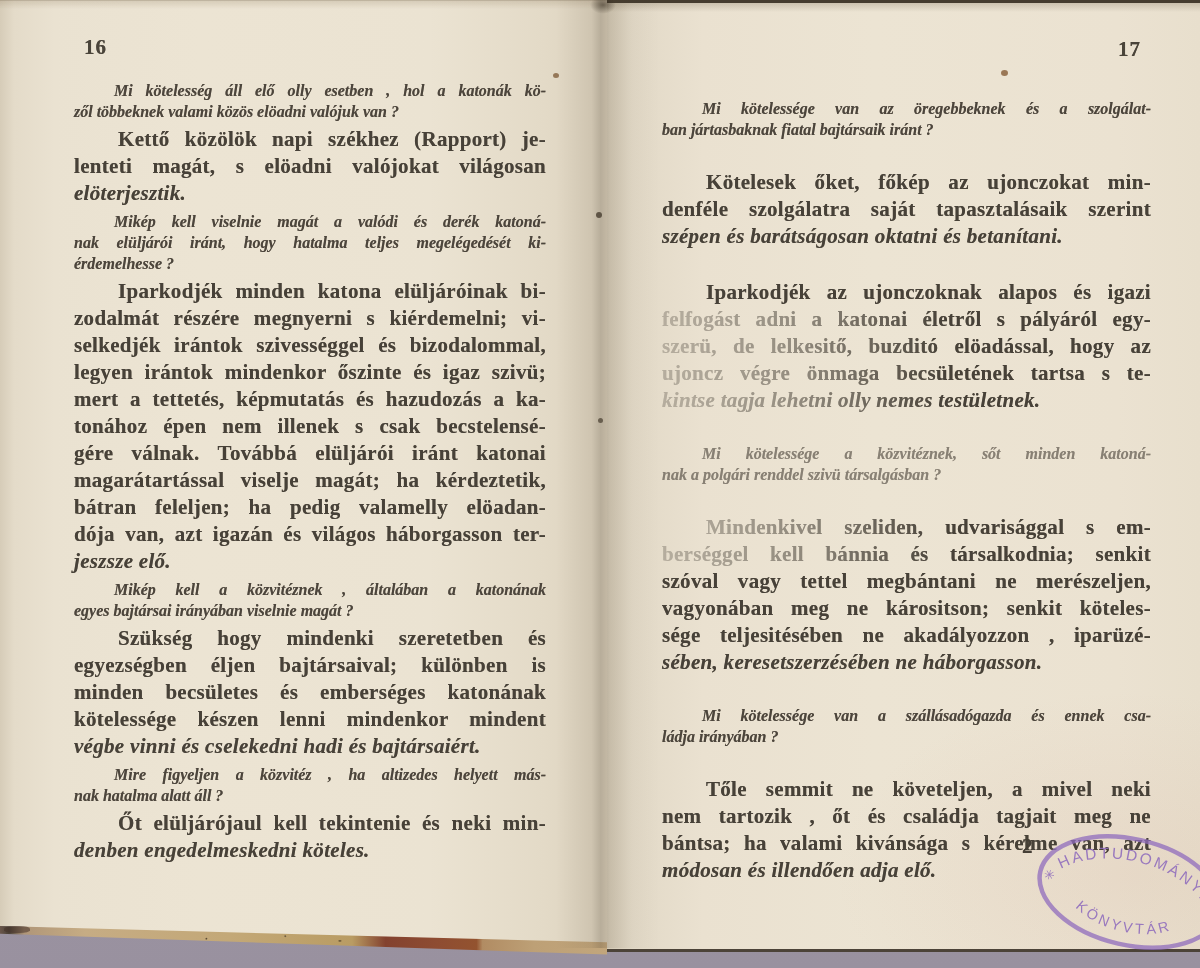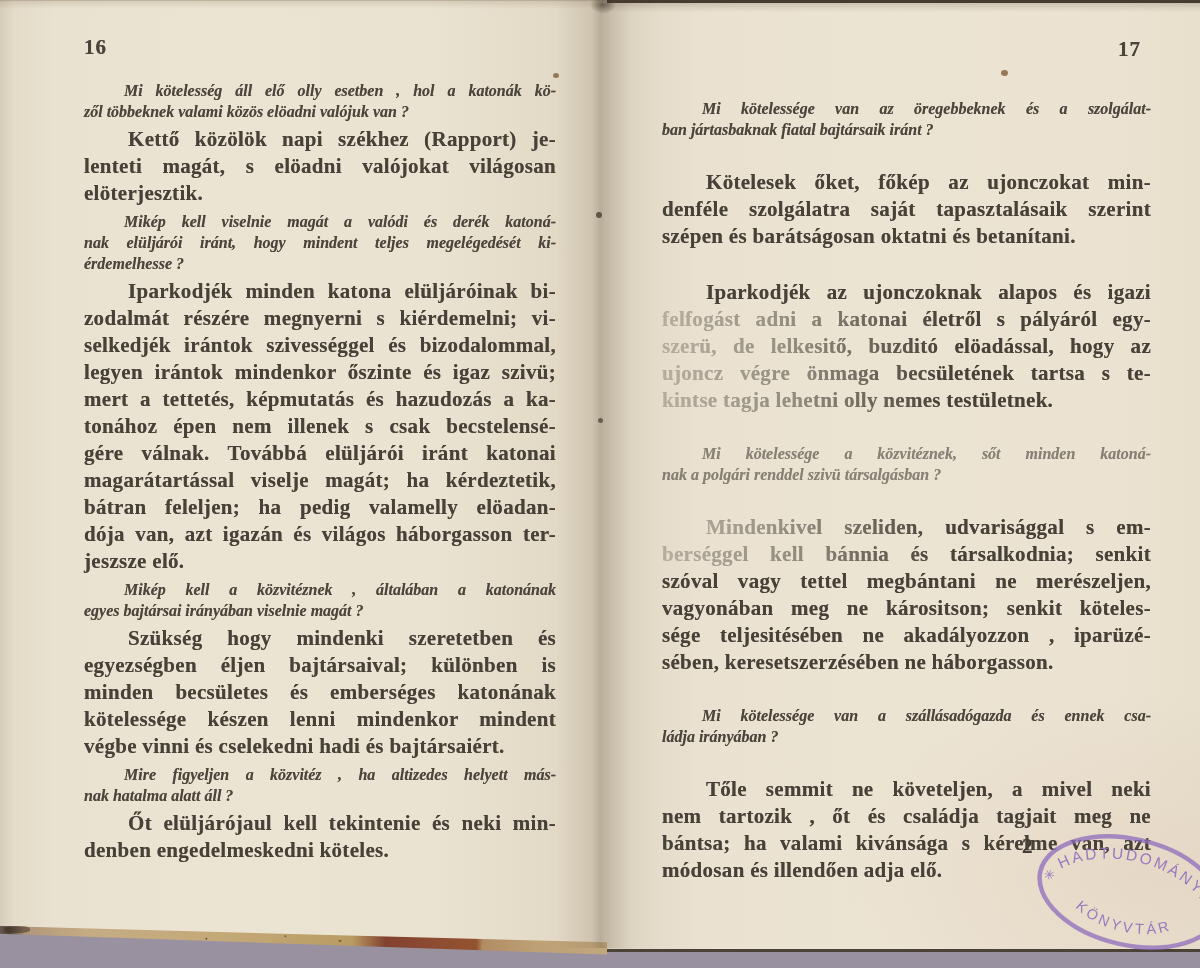--- a/index.html
+++ b/index.html
@@ -49,30 +49,30 @@
       radial-gradient(3px 2px at 56% 58%,rgba(40,30,20,.75),transparent 70%),
       radial-gradient(2px 2px at 27% 60%,rgba(40,30,20,.6),transparent 70%);
   }
   .pageno{
     position:absolute;font-size:21px;font-weight:bold;letter-spacing:1px;color:#4a443a;
     text-shadow:0 0 .6px rgba(60,50,40,.7);
   }
   .pageno-l{left:84px;top:35px;text-align:right;}
   .pageno-r{left:1118px;top:37px;}
   .textcol{position:absolute;color:#46403a;}
-  .textcol-l{left:84px;top:80px;width:472px;}
+  .textcol-l{left:74px;top:80px;width:472px;}
   .textcol-r{left:662px;top:98px;width:489px;}
   .block{margin:0;}
   .textcol-l .block + .block{margin-top:4px;}
   .textcol-r .block + .block{margin-top:29px;}
   .ln{
     text-align:justify;text-align-last:justify;
     white-space:normal;
   }
-  .ln.last{text-align-last:auto;}
+  .ln.last{text-align-last:auto;font-style:italic;}
   .q .ln{
     font-style:italic;font-weight:600;font-size:16px;line-height:21px;color:#4c453c;
     text-shadow:0 0 .5px rgba(70,60,48,.55);
   }
   .q .ln.first{text-indent:40px;}
   .a .ln{
     font-weight:600;font-size:21px;line-height:27px;letter-spacing:.3px;color:#474138;
     text-shadow:0 0 .6px rgba(62,54,42,.55);
   }
   .a .ln.first{text-indent:44px;}
@@ -110,21 +110,21 @@
       <div class="ln first">Mi kötelesség áll elő olly esetben , hol a katonák kö-</div>
       <div class="ln last">zől többeknek valami közös elöadni valójuk van ?</div>
     </div>
     <div class="block a">
       <div class="ln first">Kettő közölök napi székhez (Rapport) je-</div>
       <div class="ln">lenteti magát, s elöadni valójokat világosan</div>
       <div class="ln last">elöterjesztik.</div>
     </div>
     <div class="block q">
       <div class="ln first">Mikép kell viselnie magát a valódi és derék katoná-</div>
-      <div class="ln">nak elüljárói iránt, hogy mindent teljes megelégedését ki-</div>
+      <div class="ln">nak elüljárói iránt, hogy hatalma teljes megelégedését ki-</div>
       <div class="ln last">érdemelhesse ?</div>
     </div>
     <div class="block a">
       <div class="ln first">Iparkodjék minden katona elüljáróinak bi-</div>
       <div class="ln">zodalmát részére megnyerni s kiérdemelni; vi-</div>
       <div class="ln">selkedjék irántok szivességgel és bizodalommal,</div>
       <div class="ln">legyen irántok mindenkor őszinte és igaz szivü;</div>
       <div class="ln">mert a tettetés, képmutatás és hazudozás a ka-</div>
       <div class="ln">tonához épen nem illenek s csak becstelensé-</div>
       <div class="ln">gére válnak. Továbbá elüljárói iránt katonai</div>

